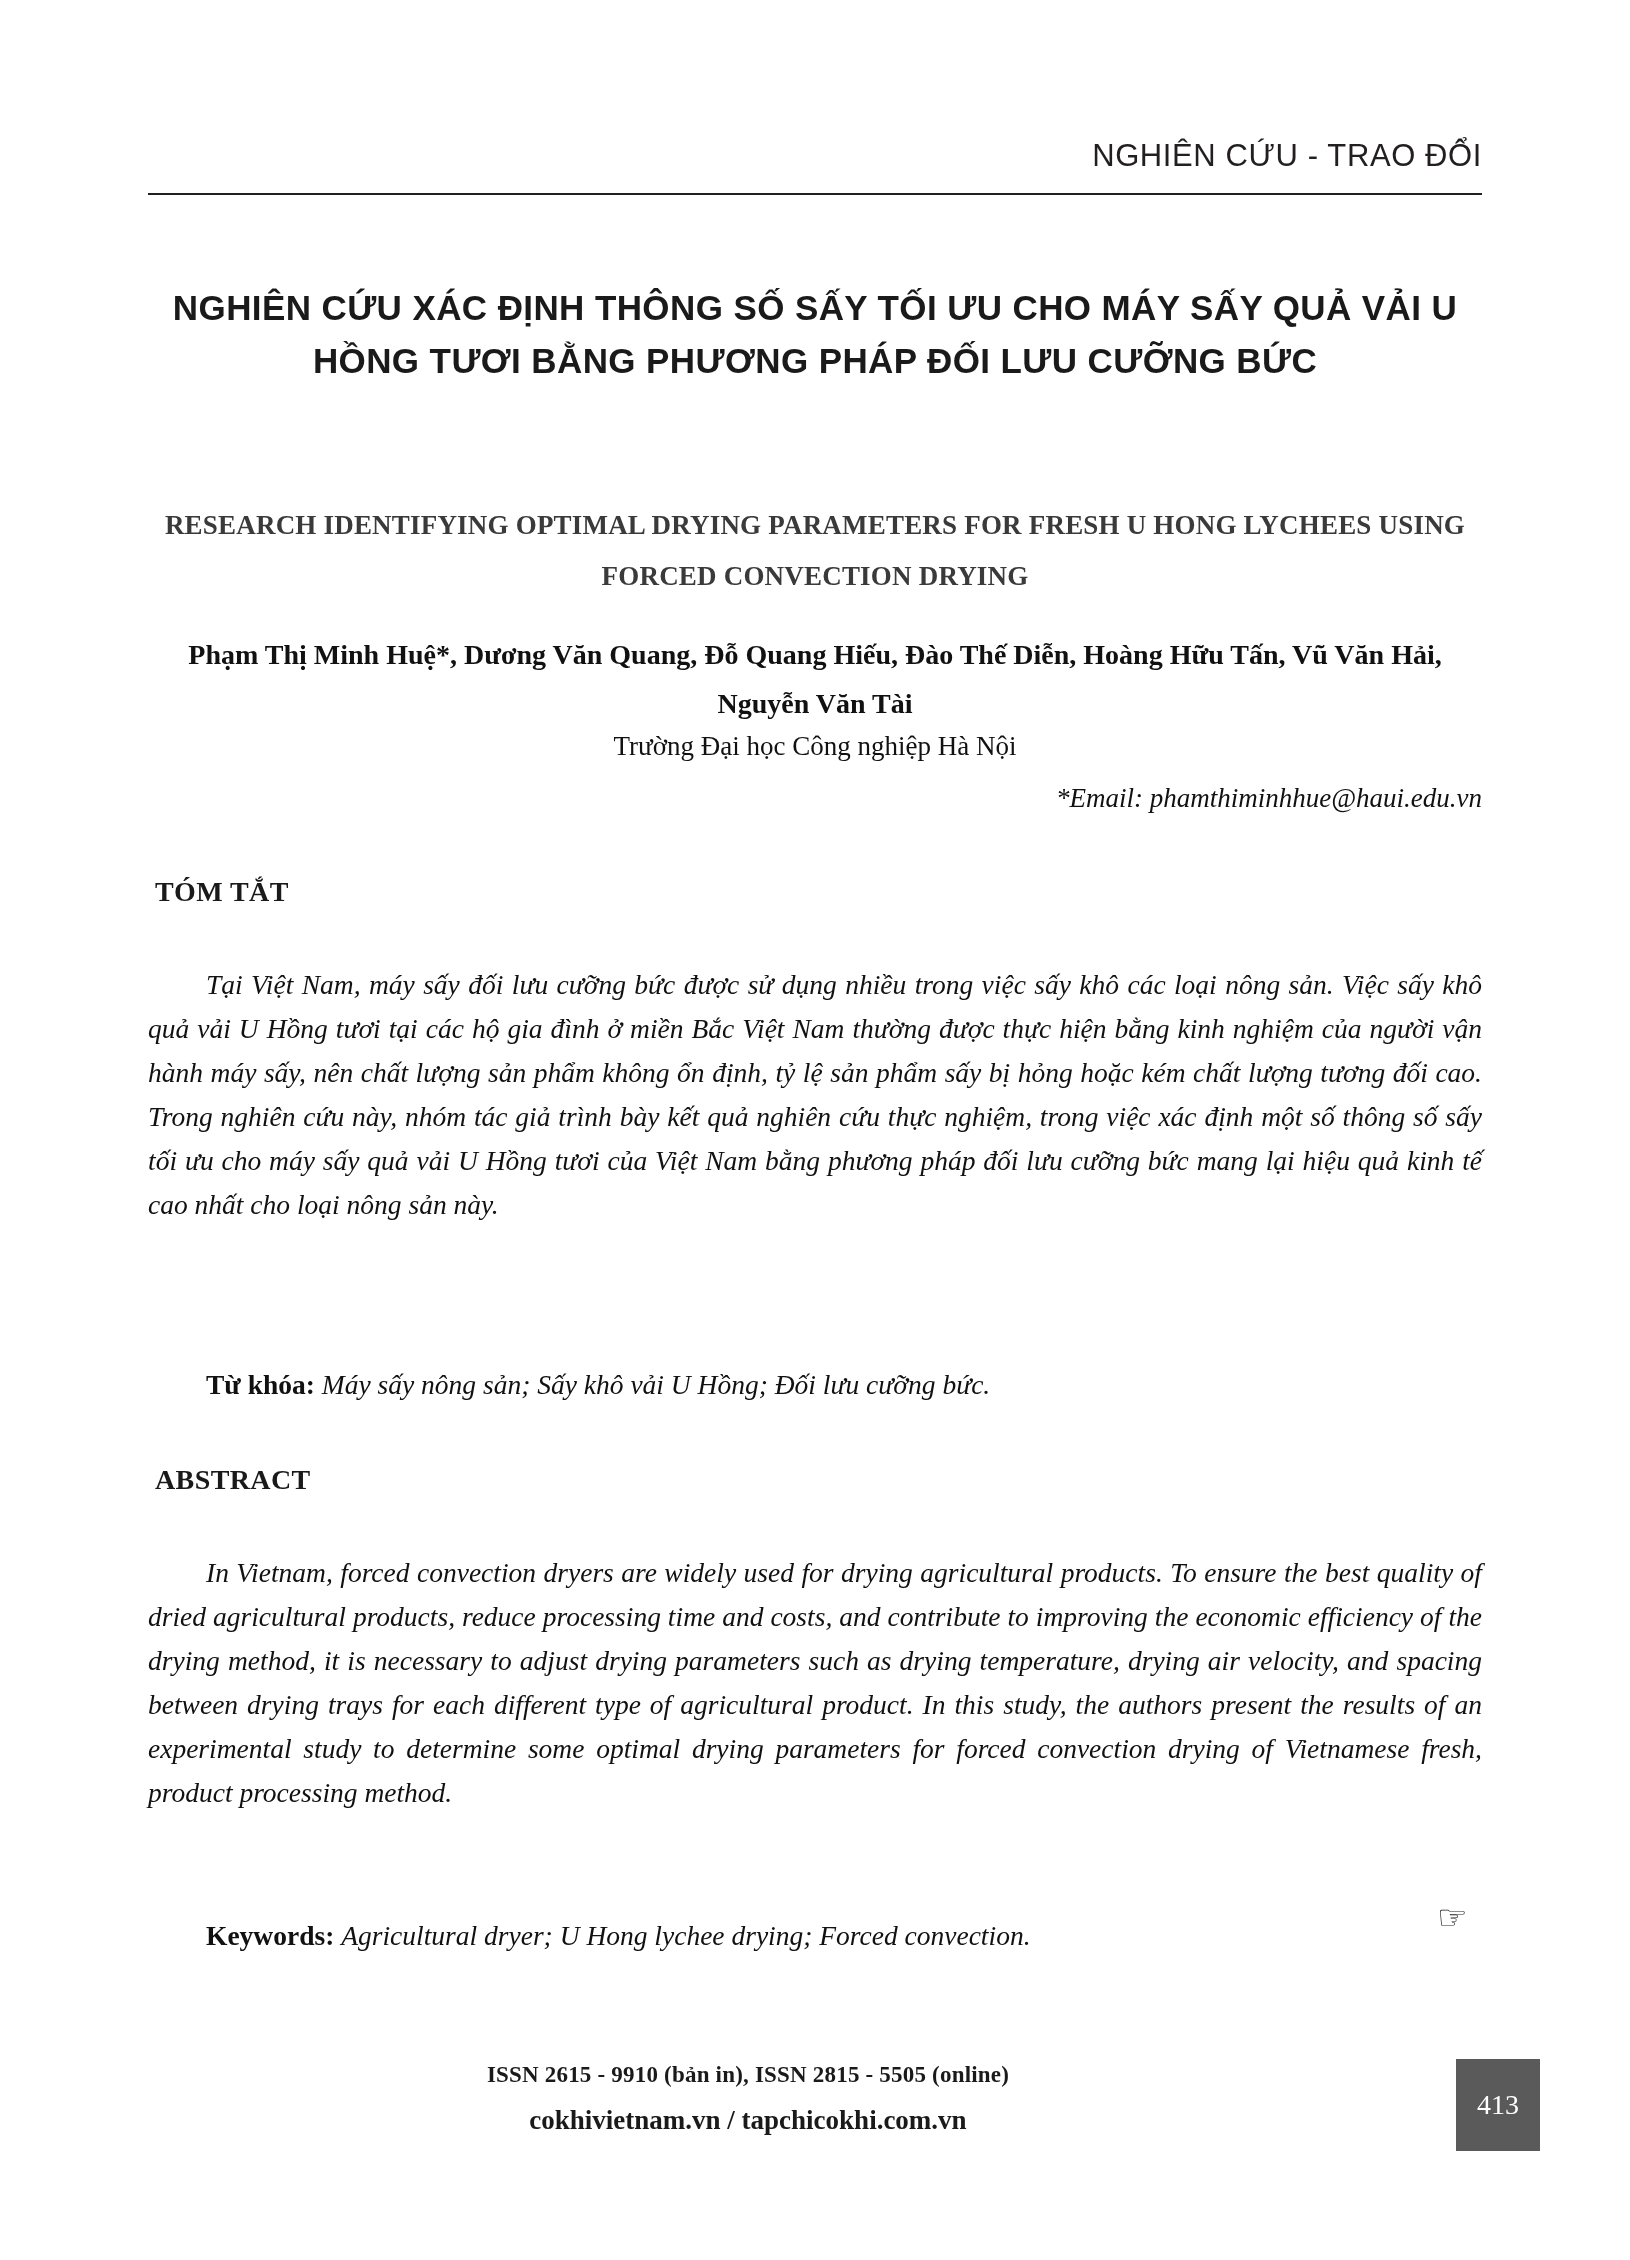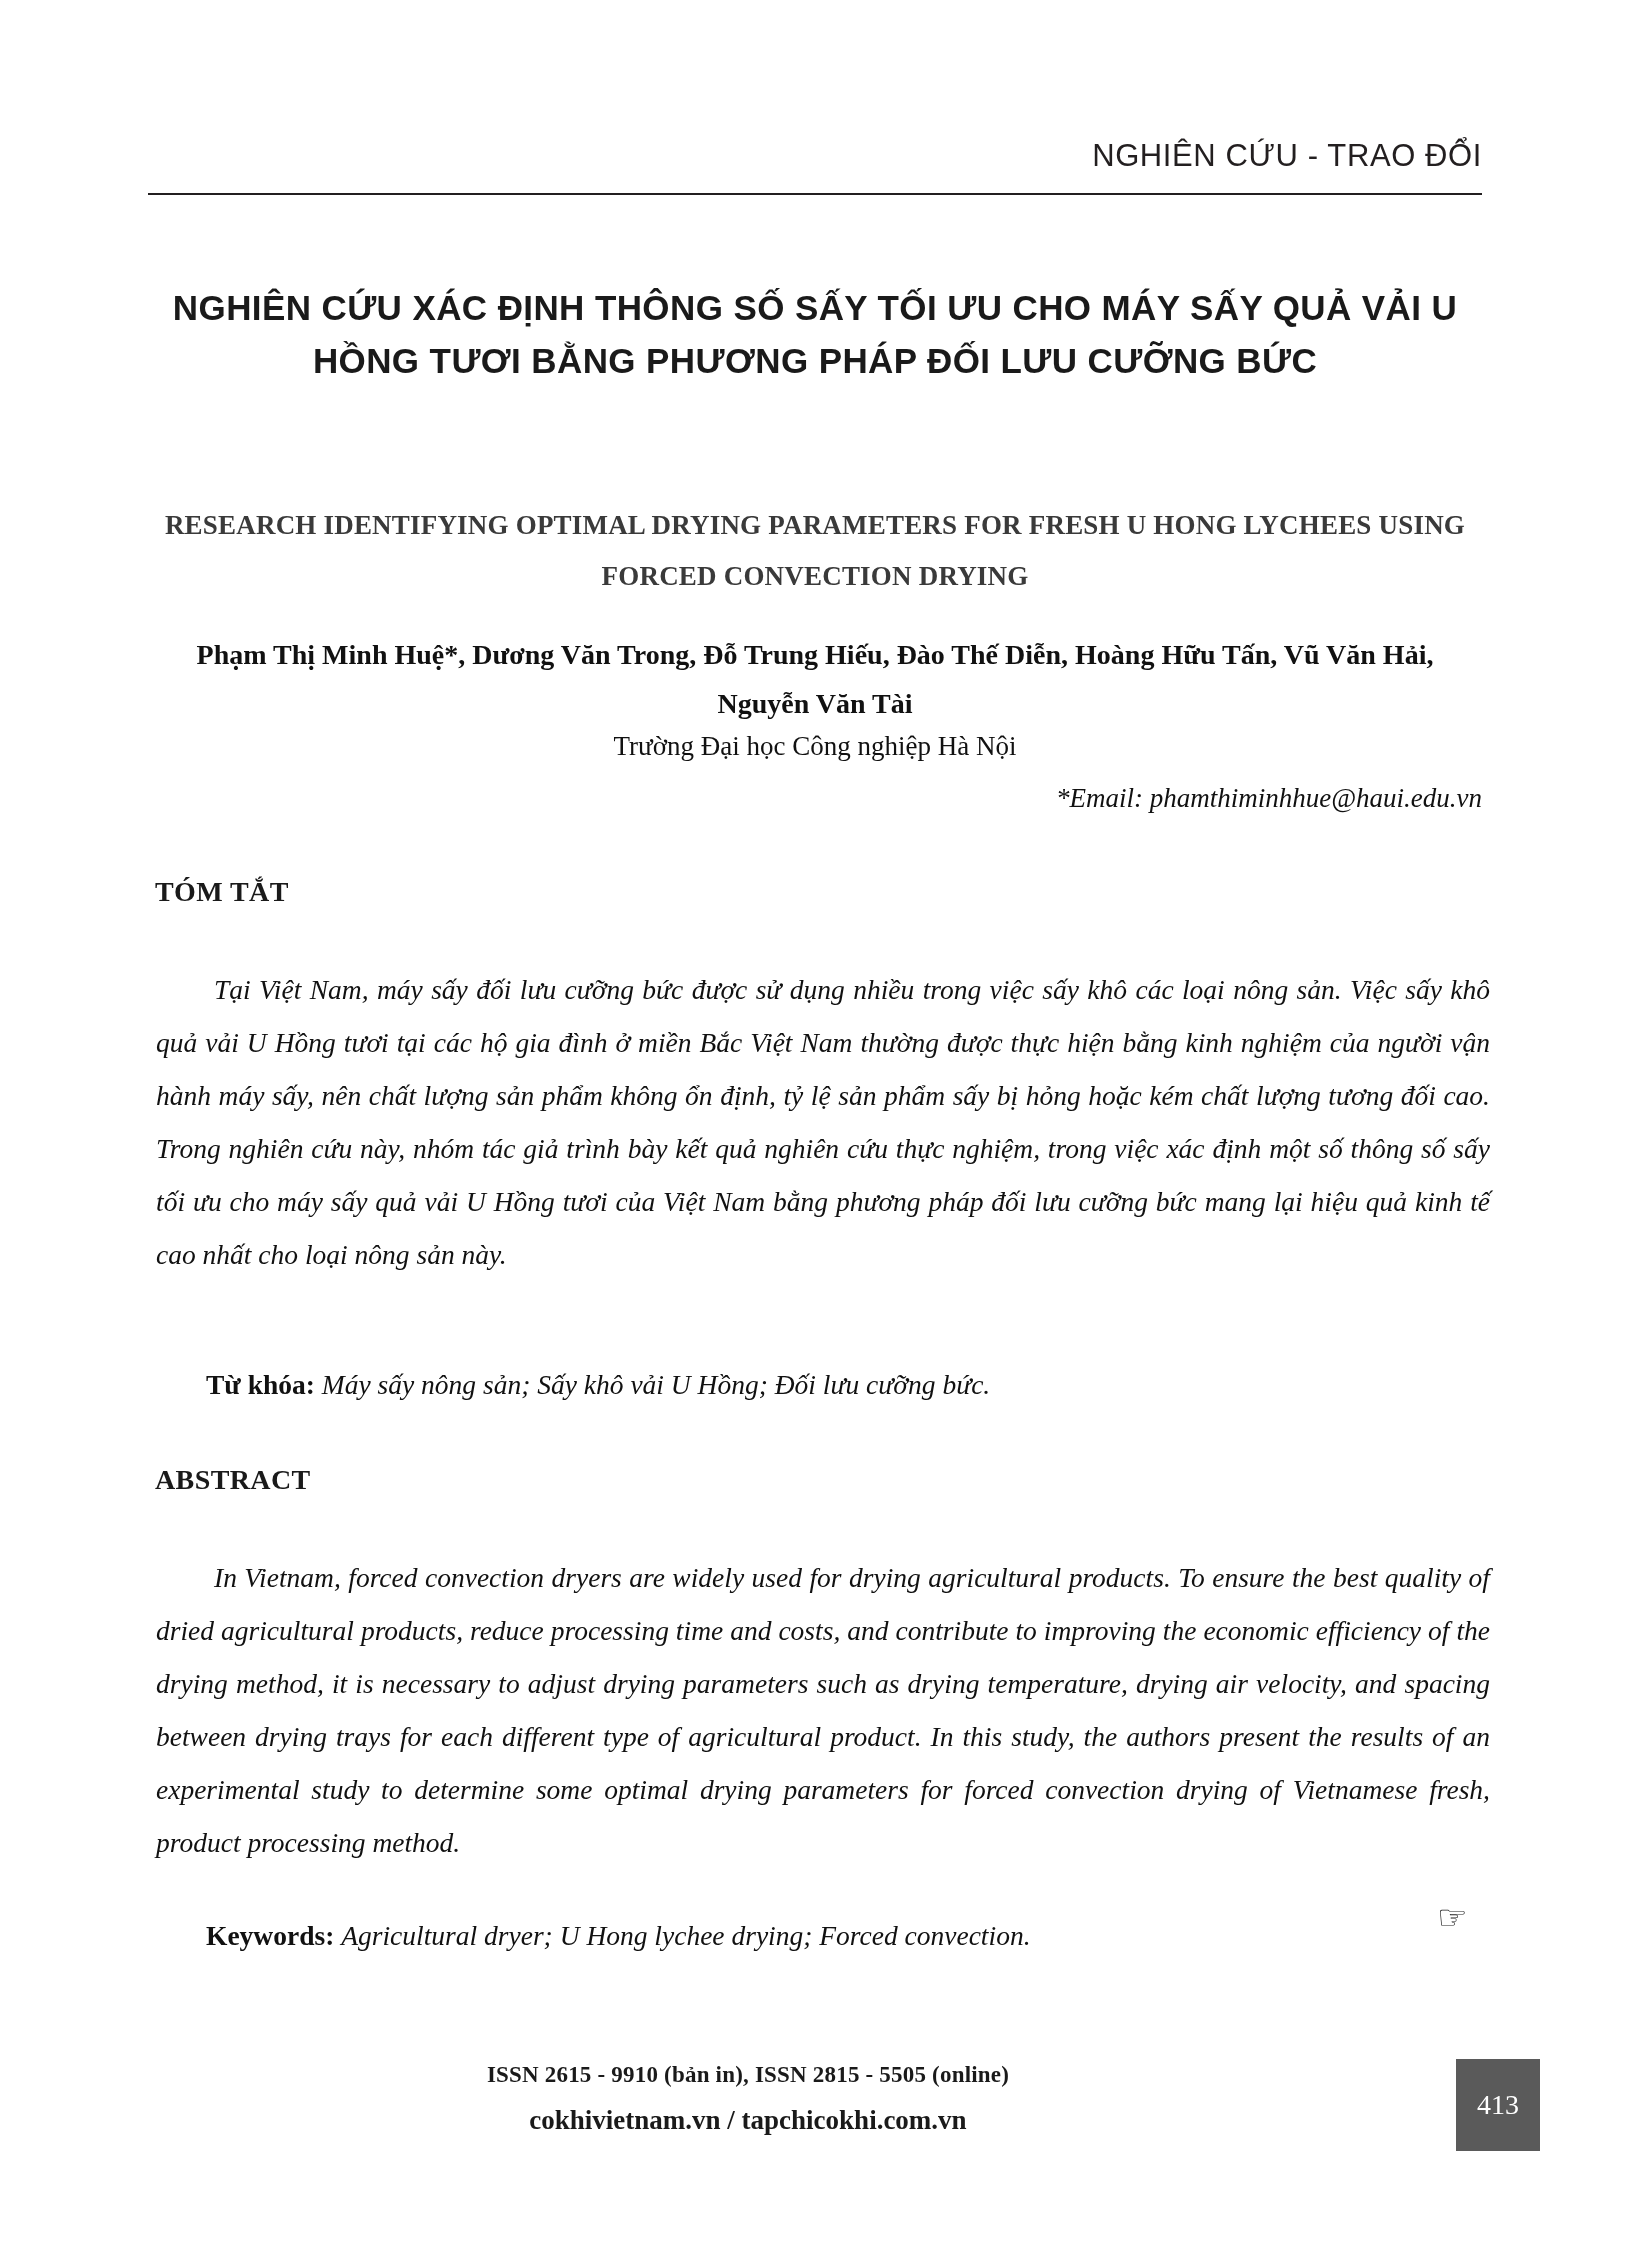--- a/index.html
+++ b/index.html
@@ -122,26 +122,25 @@
   #heading-abstract { top: 1464px; }
 
   
   .para {
     position: absolute;
     left: 148px;
     width: 1334px;
     font-family: "Liberation Serif", serif;
     font-style: italic;
     font-size: 27.5px;
-    line-height: 53px;
+    line-height: 44px;
     text-align: justify;
     text-justify: inter-word;
     text-indent: 58px;
     color: #111;
-    margin-left: 8px;
   }
 
   #abstract-vi { top: 963px; }
   #abstract-en { top: 1551px; }
 
   .kw-line {
     position: absolute;
     left: 148px;
     width: 1334px;
     font-family: "Liberation Serif", serif;
@@ -222,21 +221,21 @@
 
 <div class="page">
 
   <div class="running-head">NGHIÊN CỨU - TRAO ĐỔI</div>
   <div class="head-rule"></div>
 
   <h1 class="title-vi">NGHIÊN CỨU XÁC ĐỊNH THÔNG SỐ SẤY TỐI ƯU CHO MÁY SẤY QUẢ VẢI U HỒNG TƯƠI BẰNG PHƯƠNG PHÁP ĐỐI LƯU CƯỠNG BỨC</h1>
 
   <h2 class="title-en">RESEARCH IDENTIFYING OPTIMAL DRYING PARAMETERS FOR FRESH U HONG LYCHEES USING FORCED CONVECTION DRYING</h2>
 
-  <div class="authors">Phạm Thị Minh Huệ*, Dương Văn Trong, Đỗ Trung Hiếu, Đào Thế Diễn, Hoàng Hữu Tấn, Vũ Văn Hải, Nguyễn Văn Tài</div>
+  <div class="authors">Phạm Thị Minh Huệ*, Dương Văn Quang, Đỗ Quang Hiếu, Đào Thế Diễn, Hoàng Hữu Tấn, Vũ Văn Hải, Nguyễn Văn Tài</div>
 
   <div class="affiliation">Trường Đại học Công nghiệp Hà Nội</div>
 
   <div class="email">*Email: phamthiminhhue@haui.edu.vn</div>
 
   <div class="sec-heading" id="heading-tomtat">TÓM TẮT</div>
 
   <div class="para" id="abstract-vi">Tại Việt Nam, máy sấy đối lưu cưỡng bức được sử dụng nhiều trong việc sấy khô các loại nông sản. Việc sấy khô quả vải U Hồng tươi tại các hộ gia đình ở miền Bắc Việt Nam thường được thực hiện bằng kinh nghiệm của người vận hành máy sấy, nên chất lượng sản phẩm không ổn định, tỷ lệ sản phẩm sấy bị hỏng hoặc kém chất lượng tương đối cao. Trong nghiên cứu này, nhóm tác giả trình bày kết quả nghiên cứu thực nghiệm, trong việc xác định một số thông số sấy tối ưu cho máy sấy quả vải U Hồng tươi của Việt Nam bằng phương pháp đối lưu cưỡng bức mang lại hiệu quả kinh tế cao nhất cho loại nông sản này.</div>
 
   <div class="kw-line" id="keywords-vi">

